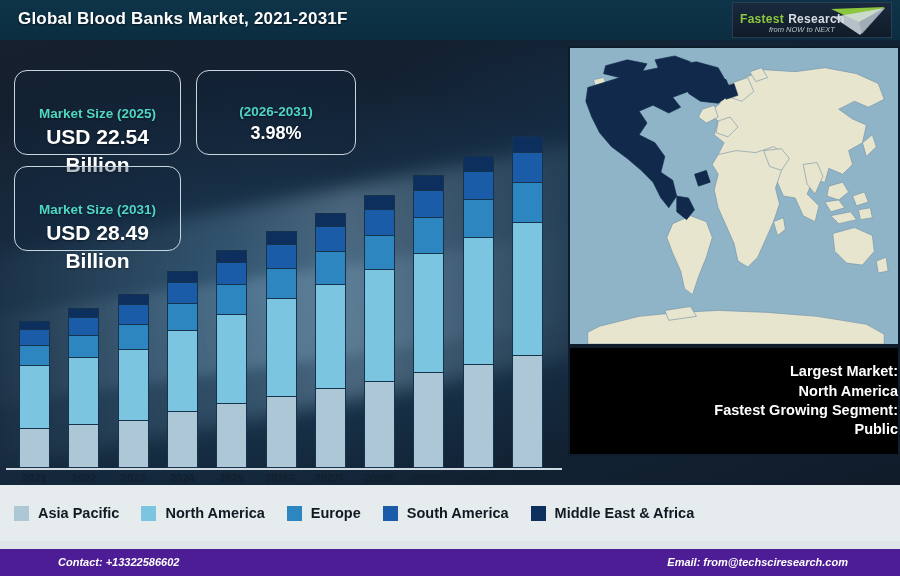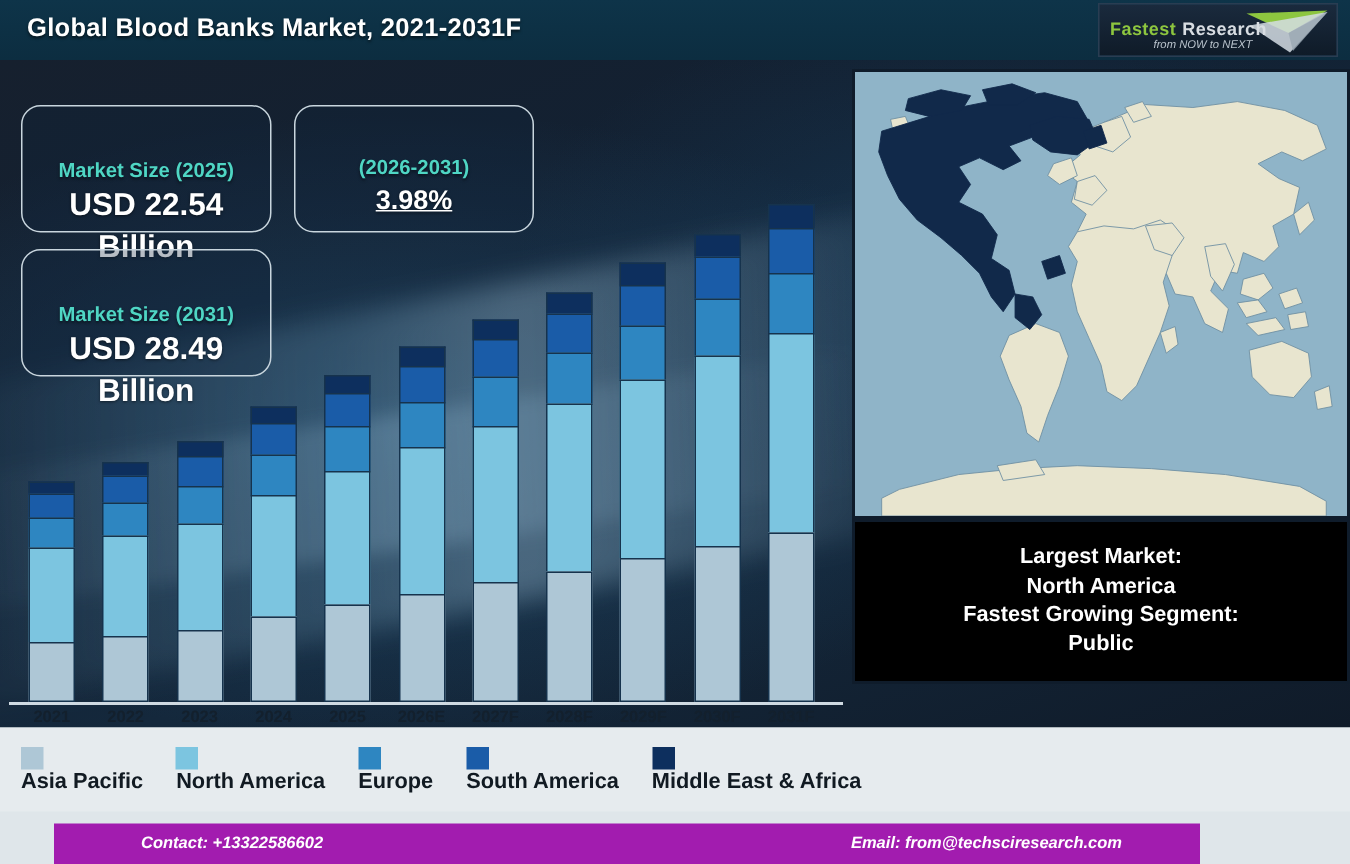--- a/index.html
+++ b/index.html
@@ -76,21 +76,21 @@
   }
   .card-title {
     color:#4fd6c4; font-weight:bold; font-size:13.5px; line-height:1.25;
     text-shadow:0 1px 2px rgba(0,0,0,.5);
     margin-top:25px;
   }
   .card-val {
     font-size:21px; font-weight:bold; line-height:1.35; color:#fff;
     text-shadow:0 1px 2px rgba(0,0,0,.5);
   }
-  .card-val.big { font-size:18px;text-decoration:underline; }
+  .card-val.big { font-size:18px; }
   #card-size-2025 { left:14px; top:70px; width:167px; height:85px; padding-top:10px; }
   #card-cagr     { left:196px; top:70px; width:160px; height:85px; padding-top:8px; }
   #card-size-2031{ left:14px; top:166px; width:167px; height:85px; padding-top:10px; }
 
   
   .plot { position:absolute; left:0; top:0; width:568px; height:445px; z-index:3; }
   .baseline {
     position:absolute; left:6px; top:428px; width:556px; height:1.5px;
     background:#cfdae2; z-index:3;
   }
@@ -109,39 +109,39 @@
   .map-panel {
     position:absolute; left:568px; top:46px; width:332px; height:300px;
     background:#8fb4c8; border:2px solid #0f1c2b; z-index:5; overflow:hidden;
   }
   .map-panel svg { display:block; width:100%; height:100%; }
 
   
   .callout {
     position:absolute; left:568px; top:346px; width:332px; height:110px;
     background:#000000; border:2px solid #0f1c2b; z-index:5;
-    display:flex; flex-direction:column; align-items:center; justify-content:center;
+    display:flex; flex-direction:column; align-items:flex-end; justify-content:center;
     color:#ffffff; text-align:center; line-height:1.33;
   }
   .callout div { font-size:14.5px; font-weight:bold; }
 
   
   .legend {
     position:absolute; left:0; top:485px; width:900px; height:56px;
     background:#e6ebee; z-index:6;
     display:flex; align-items:center; padding-left:14px;
   }
-  .legend-item { display:flex; align-items:flex-start; margin-right:22px;flex-direction:column; }
+  .legend-item { display:flex; align-items:center; margin-right:22px; }
   .legend-sw { width:15px; height:15px; margin-right:9px; flex:none; }
   .legend-lb { font-size:14.5px; font-weight:bold; color:#111a22; white-space:nowrap; }
 
   
   .footer {
-    position:absolute; left:0; top:549px; width:764px; height:27px;
-    background:#a21caf; z-index:6;margin-left:36px;
+    position:absolute; left:0; top:549px; width:900px; height:27px;
+    background:#4c1d95; z-index:6;
   }
   .footer span {
     position:absolute; top:7px; font-size:11px; font-style:italic;
     font-weight:bold; color:#ffffff; white-space:nowrap;
   }
   #footer-contact { left:58px; }
   #footer-email { right:52px; }
 </style>
 </head>
 <body>

